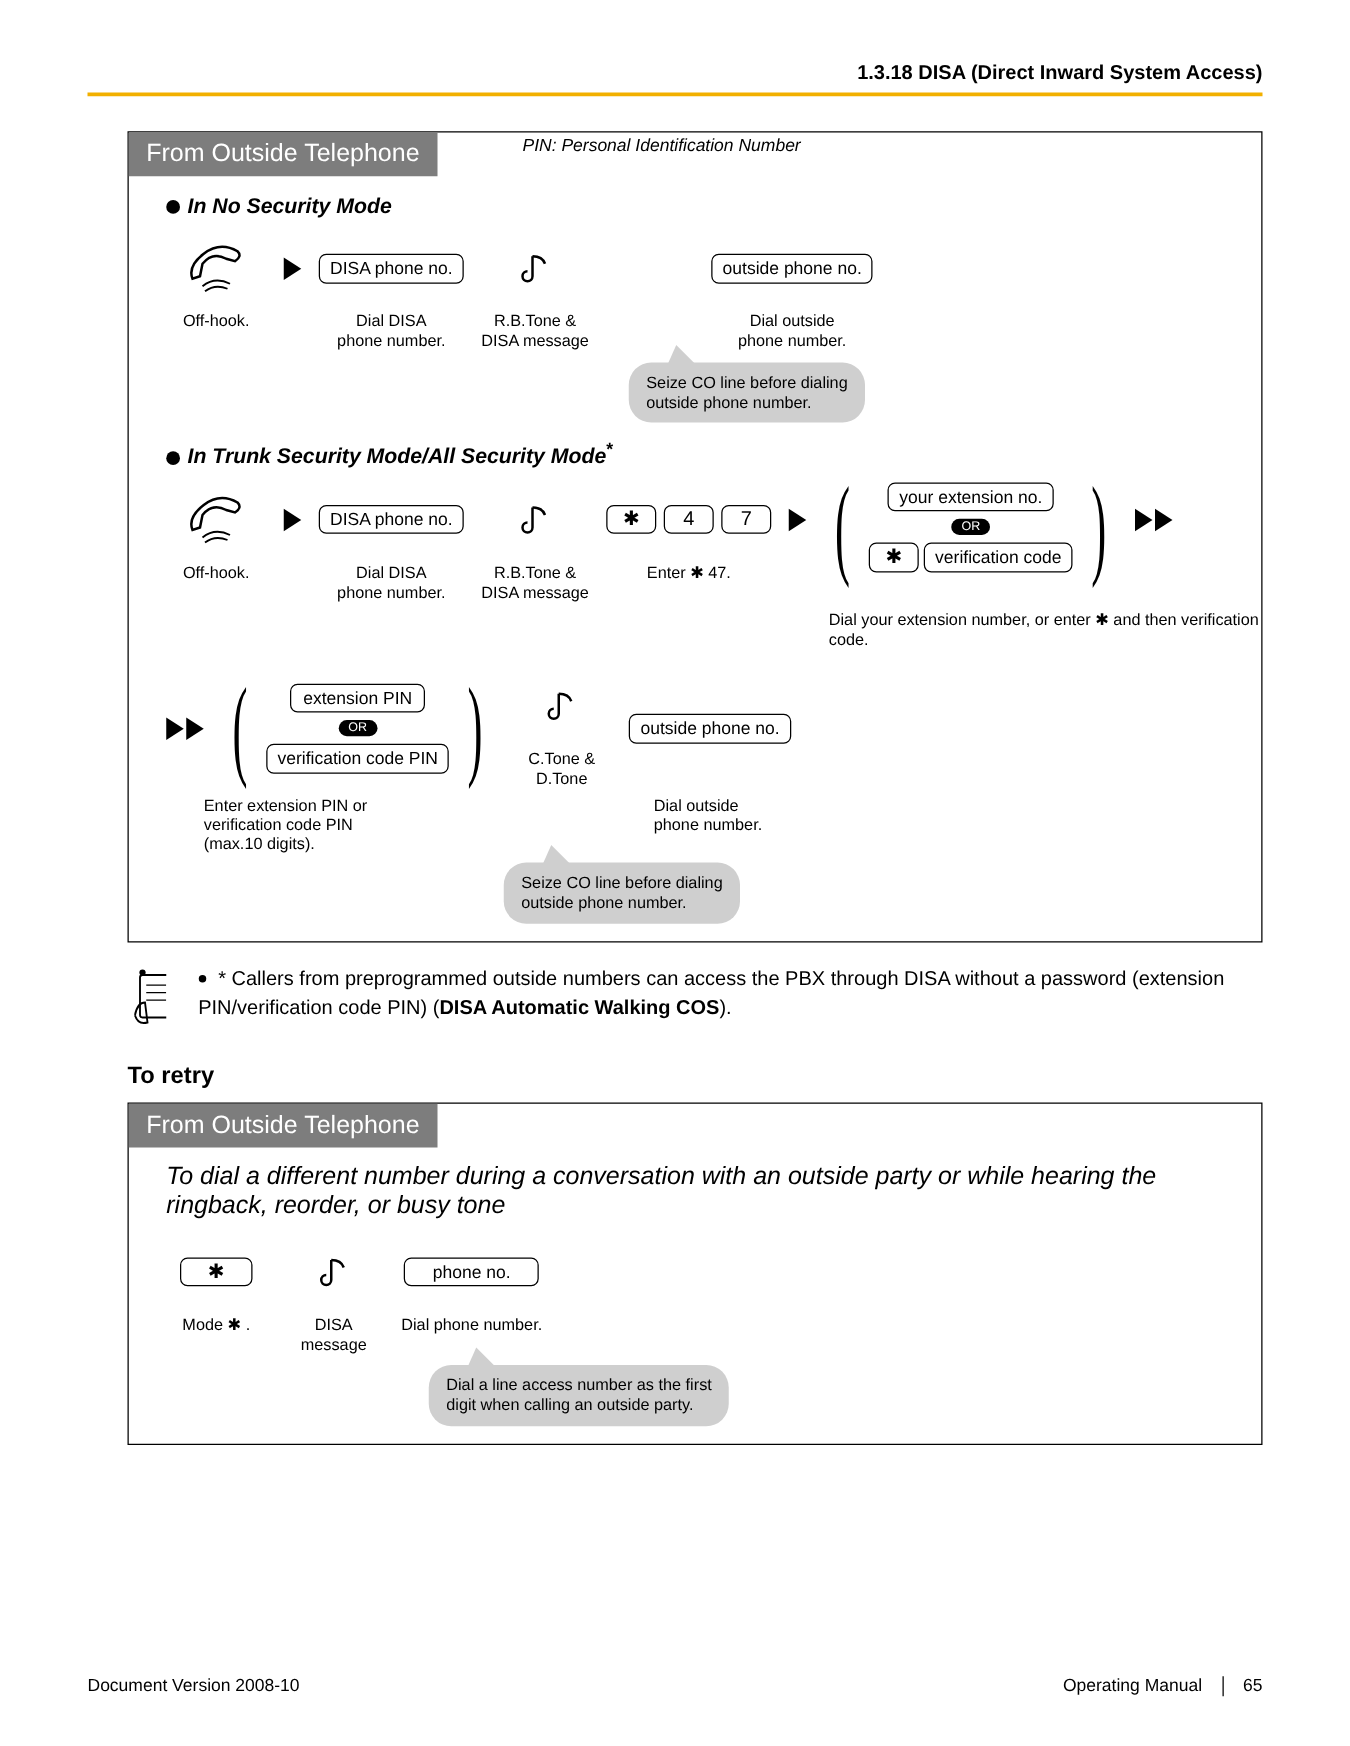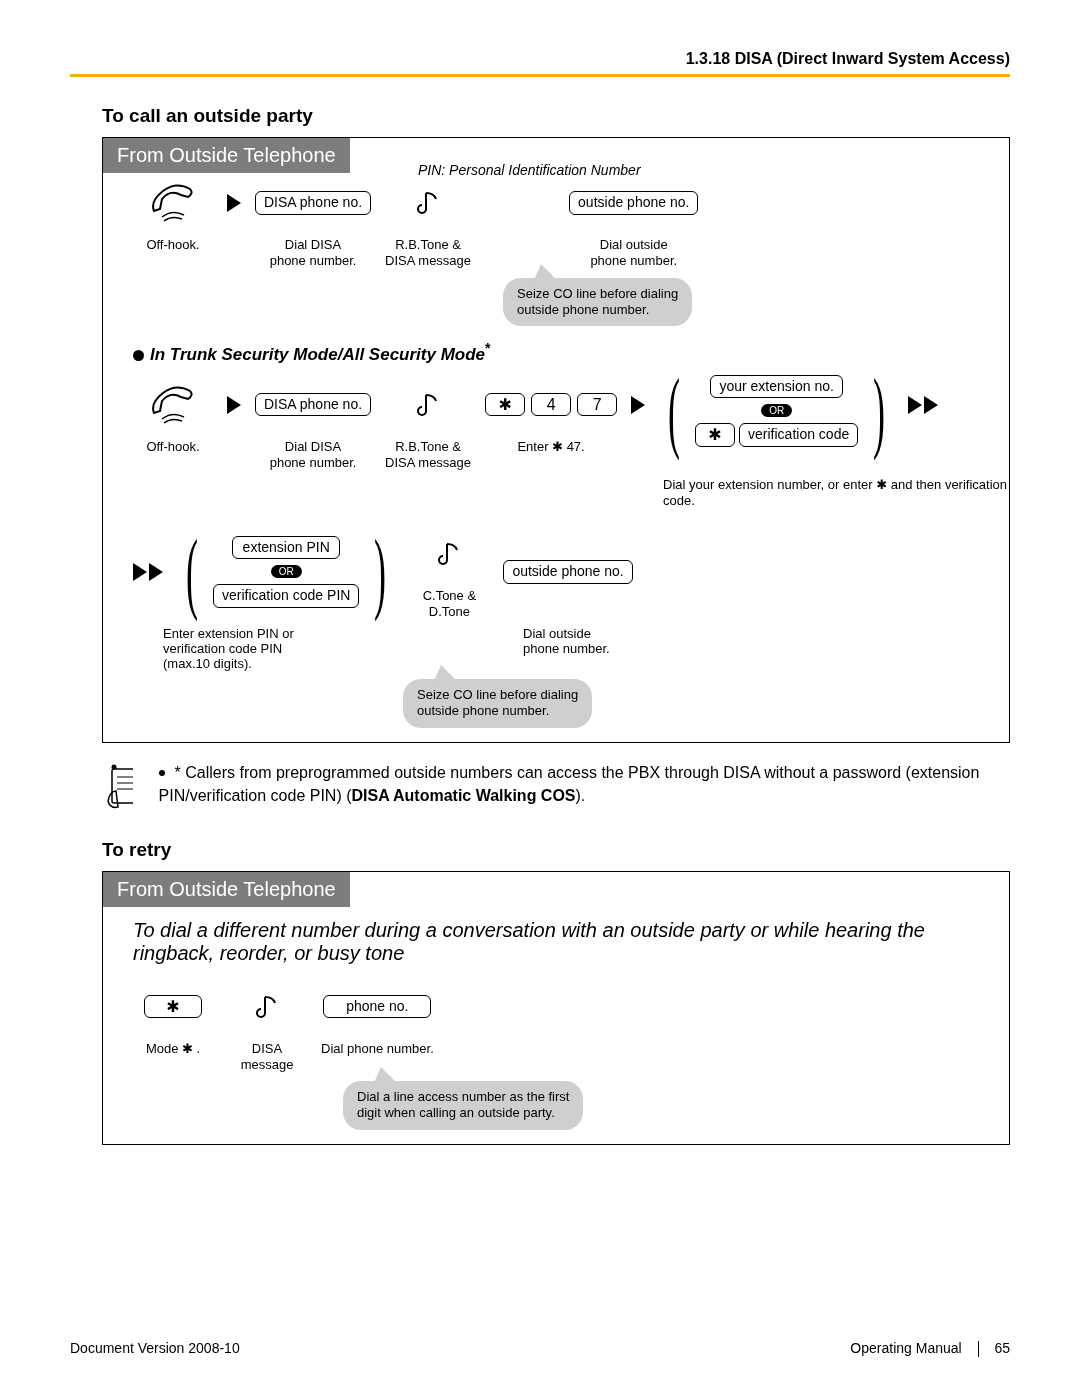--- a/index.html
+++ b/index.html
@@ -2,21 +2,21 @@
 <html><head>
 <meta charset="utf-8">
 <style>
   html,body{margin:0;padding:0;font-family:Helvetica,Arial,sans-serif;background:#fff;color:#000}
   .page{width:1080px;height:1397px;position:relative;box-sizing:border-box;padding:50px 70px 40px 70px}
   .header{text-align:right;font-size:16px;font-weight:bold;margin-bottom:6px}
   .hr-yellow{height:3px;background:#f2b000;margin-bottom:28px}
   .h2{font-size:19px;font-weight:bold;margin:0 0 10px 32px}
   .panel{border:1px solid #000;margin-left:32px;margin-bottom:18px;position:relative}
   .panel-title{display:inline-block;background:#7d7d7d;color:#fff;font-size:20px;padding:6px 14px}
-  .pin-note{position:absolute;top:24px;left:315px;font-style:italic;font-size:14px}
+  .pin-note{position:absolute;top:2px;left:315px;font-style:italic;font-size:14px}
   .mode-head{font-style:italic;font-weight:bold;font-size:17px;margin:14px 0 10px 30px}
   .mode-head .bullet{display:inline-block;width:11px;height:11px;border-radius:50%;background:#000;margin-right:6px;vertical-align:middle}
   .row{display:flex;align-items:flex-start;gap:14px;margin:0 30px 6px 30px;flex-wrap:nowrap}
   .step{display:flex;flex-direction:column;align-items:center;min-width:80px}
   .step .visual{height:60px;display:flex;align-items:center;justify-content:center}
   .step .caption{font-size:13px;text-align:center;line-height:1.25;margin-top:4px;white-space:pre-line}
   .arrow{font-size:0;display:flex;align-items:center;height:60px}
   .tri{width:0;height:0;border-top:9px solid transparent;border-bottom:9px solid transparent;border-left:14px solid #000;display:inline-block}
   .tri2 .tri+.tri{margin-left:2px}
   .keybox{border:1px solid #000;border-radius:6px;padding:3px 8px;font-size:14px;text-align:center;line-height:1.1;background:#fff}
@@ -43,27 +43,29 @@
   .sub-caption{font-size:13px;line-height:1.25;margin-left:10px}
 </style>
 </head>
 <body>
 
 <div class="page">
 
   <div class="header">1.3.18 DISA (Direct Inward System Access)</div>
   <div class="hr-yellow"></div>
 
-  <div class="h2">To call an outside party</div>
 
   <div class="panel">
     <span class="panel-title">From Outside Telephone</span>
     <span class="pin-note">PIN: Personal Identification Number</span>
 
     
+    <div class="mode-head">
+      <span class="bullet"></span><span>In No Security Mode</span>
+    </div>
 
     <div class="row">
       <div class="step">
         <div class="visual">
           <svg width="50" height="44">
               <path d="M6 30 Q2 20 15 10 Q28 0 42 8 Q46 12 40 16 L33 14 Q22 8 14 18 L12 28 Z" fill="none" stroke="#000" stroke-width="2"></path>
               <path d="M14 36 Q24 28 36 34" fill="none" stroke="#000" stroke-width="1.5"></path>
               <path d="M16 40 Q24 34 34 38" fill="none" stroke="#000" stroke-width="1.5"></path>
             </svg>
         </div>

